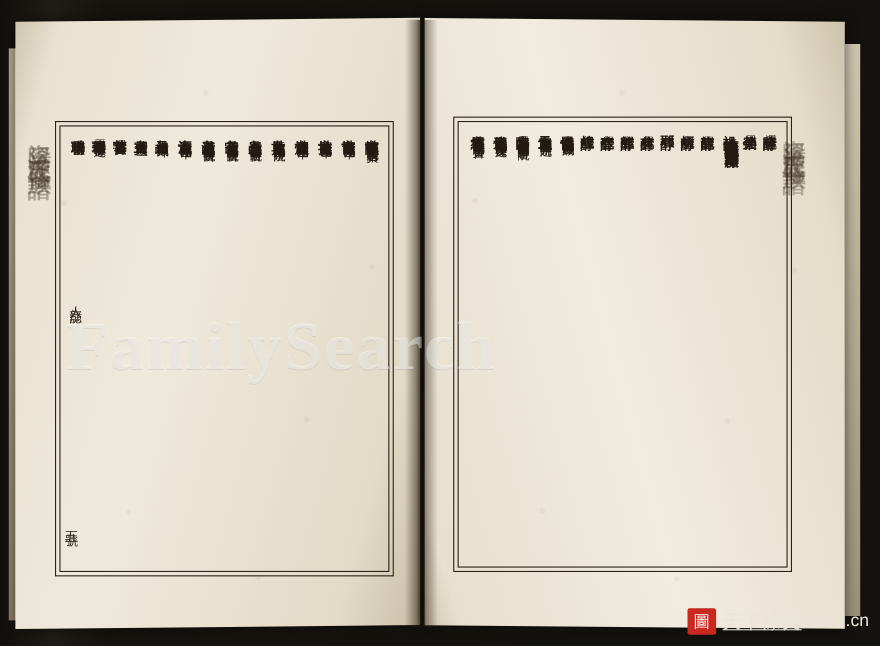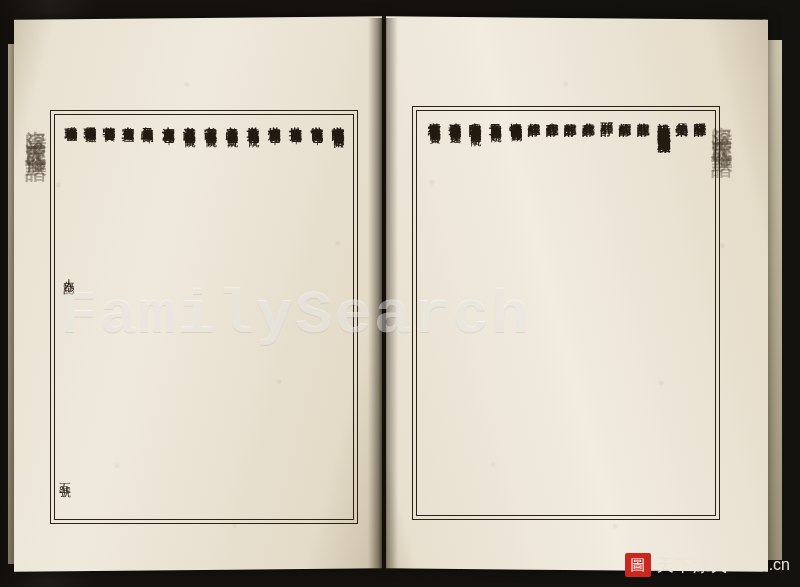--- a/index.html
+++ b/index.html
@@ -189,21 +189,21 @@
   .watermark {
     position: absolute;
     left: 60px;
     top: 280px;
     width: 690px;
     height: 110px;
     color: rgba(255,255,255,0.42);
     font-size: 62px;
     font-weight: bold;
     letter-spacing: 2px;
-    font-family: Liberation Mono, monospace;
+    font-family: Liberation Serif, serif;
     text-shadow: 0 1px 0 rgba(0,0,0,0.08);
     pointer-events: none;
     white-space: nowrap;
   }
   
   .logo {
     position: absolute;
     right: 10px;
     bottom: 10px;
     display: flex;
@@ -219,20 +219,21 @@
     font-size: 15px;
     line-height: 24px;
     text-align: center;
     font-family: "DejaVu Sans", sans-serif;
   }
   .logo-text {
     color: #e9e4da;
     font-size: 17px;
     letter-spacing: 1px;
     font-family: "DejaVu Sans", sans-serif;
+    text-decoration: underline;
   }
   .logo-url {
     color: #e9e4da;
     font-size: 16px;
     font-family: Liberation Sans, sans-serif;
   }
   
   .edge {
     position: absolute;
     background: linear-gradient(180deg, #b8ad95, #8d8269);

